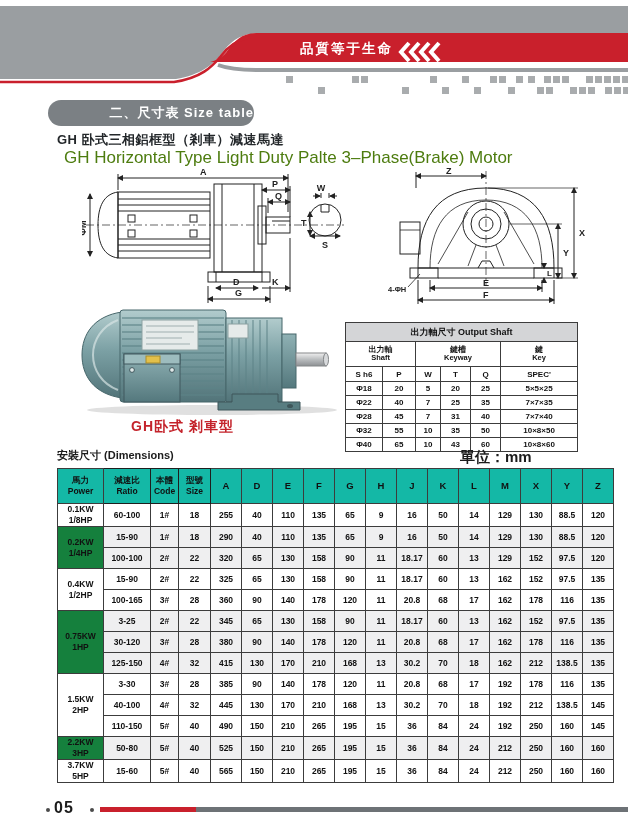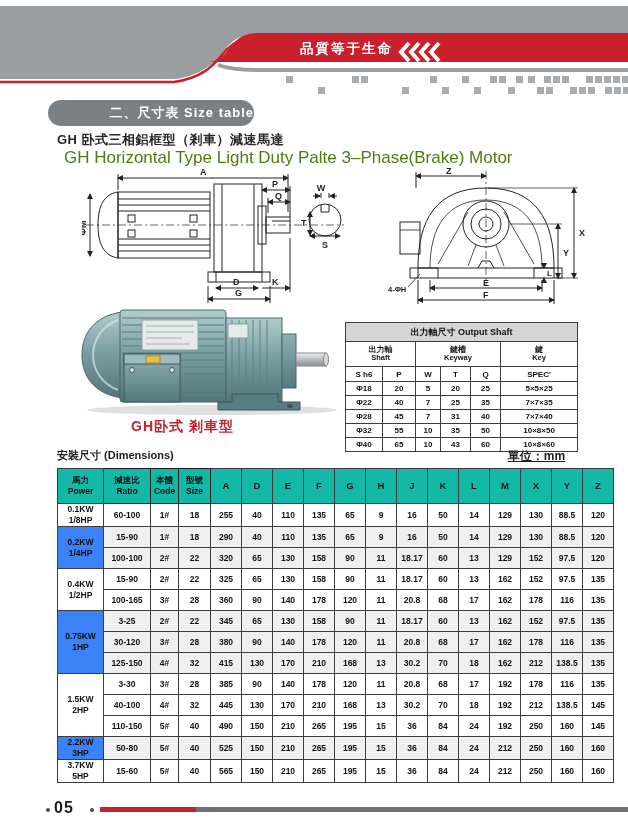--- a/index.html
+++ b/index.html
@@ -11,21 +11,21 @@
   
   .pill{
     left:48px;top:100px;width:206px;height:26px;border-radius:13px;
     background:#7b8084;color:#fff;font-size:13px;font-weight:bold;
     display:flex;align-items:center;justify-content:flex-end;letter-spacing:1px;
   }
   .title-zh{left:57px;top:131px;font-size:13px;font-weight:bold;color:#23272a;letter-spacing:.5px;}
   .title-en{left:64px;top:148px;font-size:17px;color:#4d7c0f;}
   .caption{left:84px;top:418px;font-size:14px;font-weight:bold;color:#c4232b;letter-spacing:1px;margin-left:47px;}
   .install{left:57px;top:448px;font-size:11px;font-weight:bold;color:#1c1c1c;}
-  .unit{left:460px;top:448px;width:153px;text-align:center;font-size:12px;font-weight:bold;color:#1c1c1c;text-decoration:underline;}
+  .unit{left:460px;top:448px;width:153px;text-align:left;font-size:15px;font-weight:bold;color:#1c1c1c;}
 
   
   table{border-collapse:collapse;table-layout:fixed;}
   td{border:1px solid #3c3c3c;text-align:center;vertical-align:middle;padding:0;color:#111;}
 
   #shaft-table{left:345px;top:322px;width:232px;font-size:8px;}
   #shaft-table .t-title{height:18px;background:#d4d5d7;font-weight:bold;font-size:9px;}
   #shaft-table .t-group{height:24px;font-weight:bold;line-height:1.15;}
   #shaft-table .t-group .en{font-weight:bold;font-size:7.5px;}
   #shaft-table .t-colh{height:14px;font-weight:bold;}
@@ -33,21 +33,21 @@
 
   #main-table{left:57px;top:468px;width:556px;font-size:8.5px;}
   #main-table td{height:20px;}
   #main-table .h{background:#14b8a6;font-weight:bold;height:34px;line-height:1.25;font-size:8.5px;}
   #main-table .h.letter{font-size:9.5px;}
   #main-table .h.thick{border:1.8px solid #1e1e1e;margin-top:20px;}
   #main-table .pw{font-weight:bold;line-height:1.3;}
   #main-table .num{font-weight:bold;}
   #main-table tr.alt td{background:#efeff0;}
   #main-table tr td.pw{background:#ffffff;}
-  #main-table tr.alt td.pw{background:#3b82f6;}
+  #main-table tr.alt td.pw{background:#15803d;}
 
   
   .page-num{left:54px;top:799px;font-size:16px;font-weight:bold;color:#1c1c1c;letter-spacing:1px;}
   .f-dot{width:4px;height:4px;border-radius:50%;background:#4a4a4a;top:808px;}
   .bar-red{left:100px;top:807px;width:96px;height:5px;background:#c9202c;}
   .bar-gray{left:196px;top:807px;width:432px;height:5px;background:#6d7276;}
   svg text{font-family:"Liberation Sans",sans-serif;}
 </style>
 </head>
 <body>

